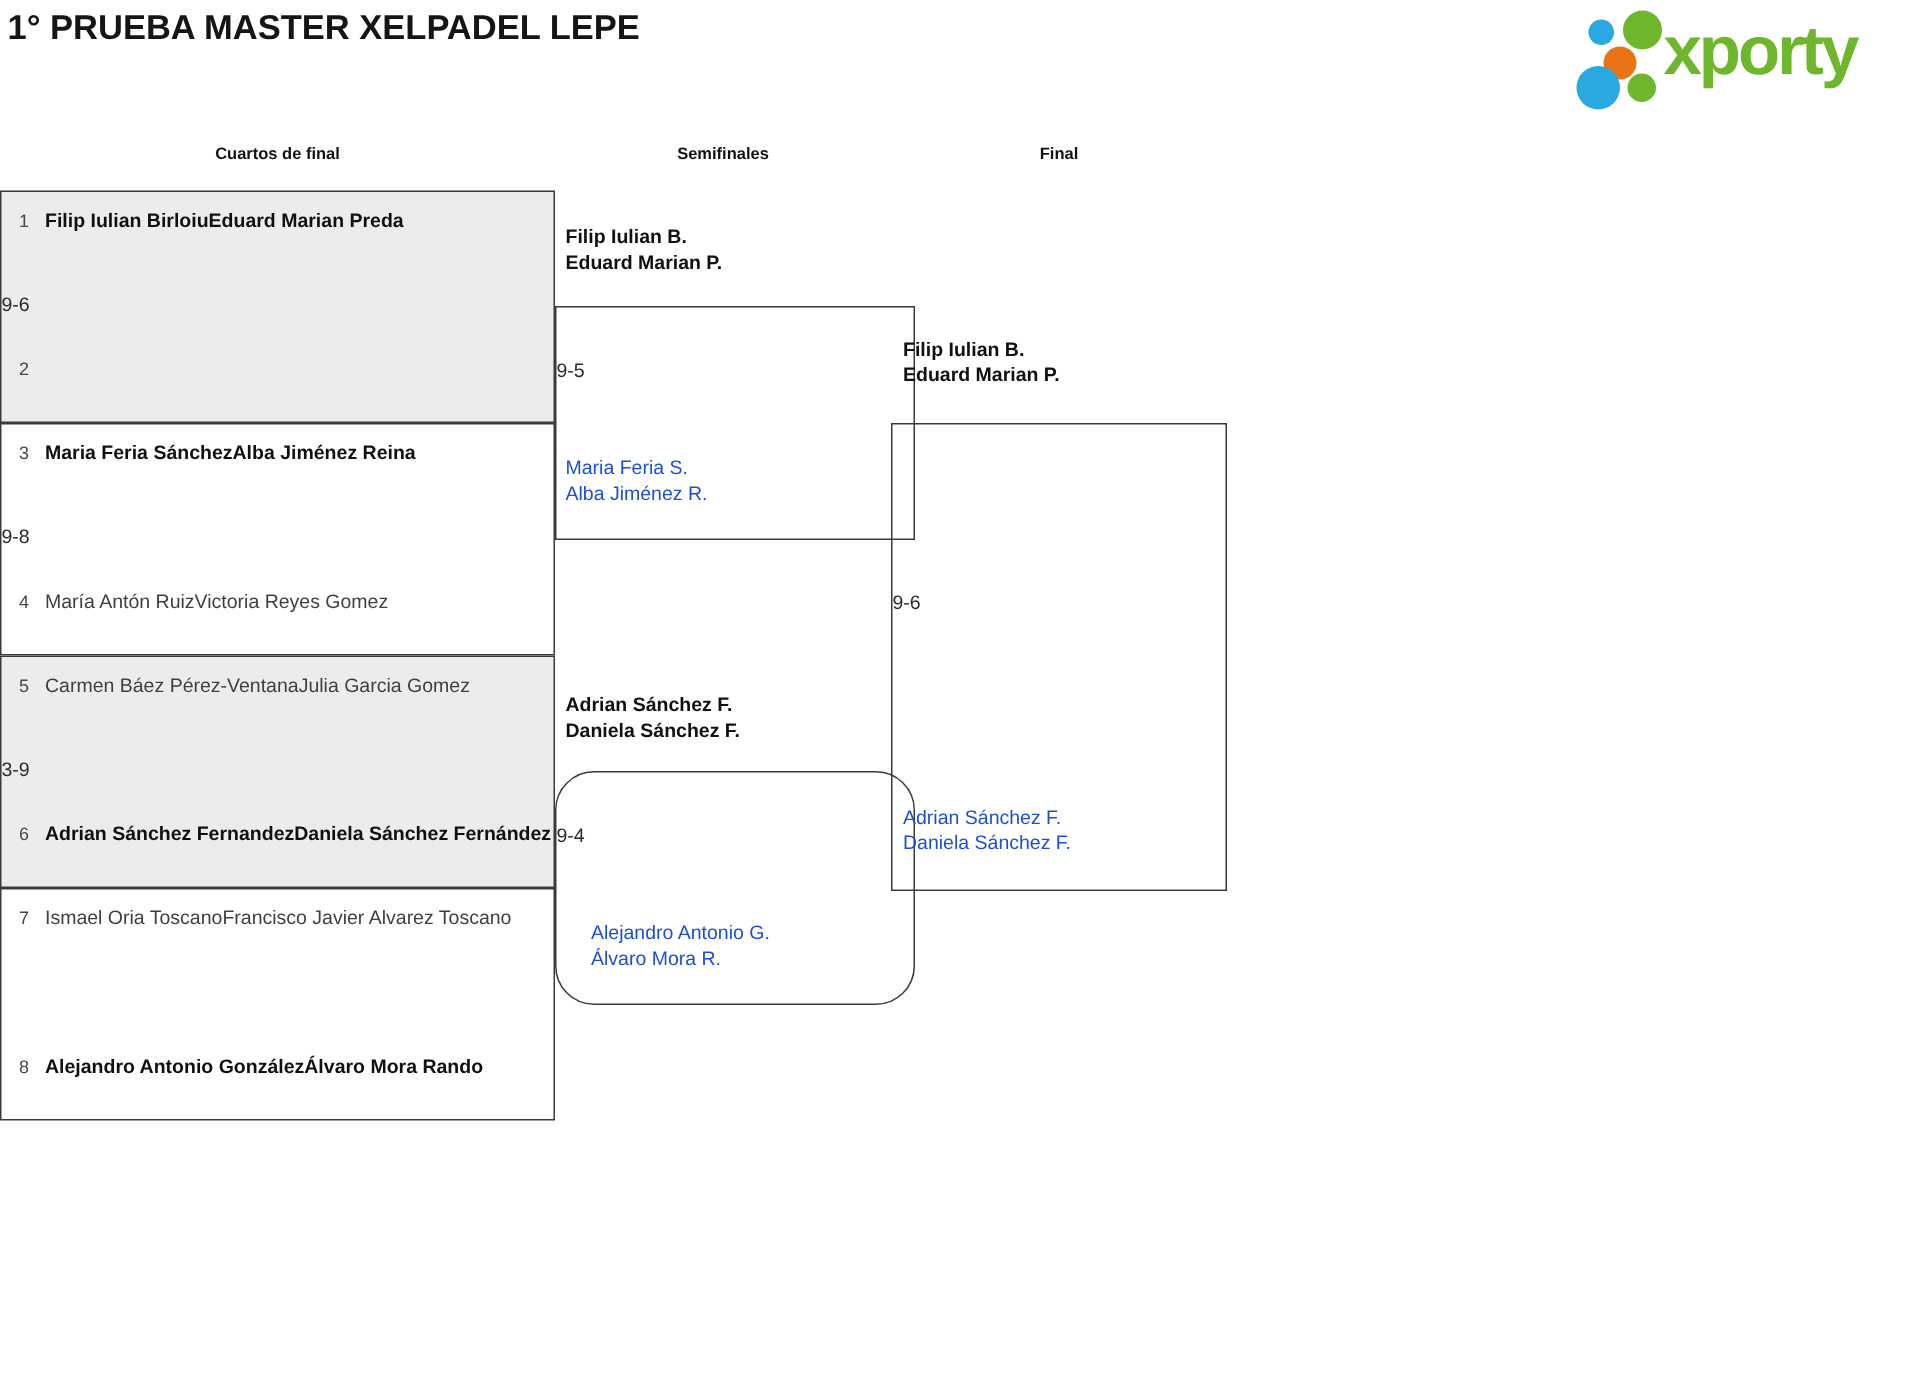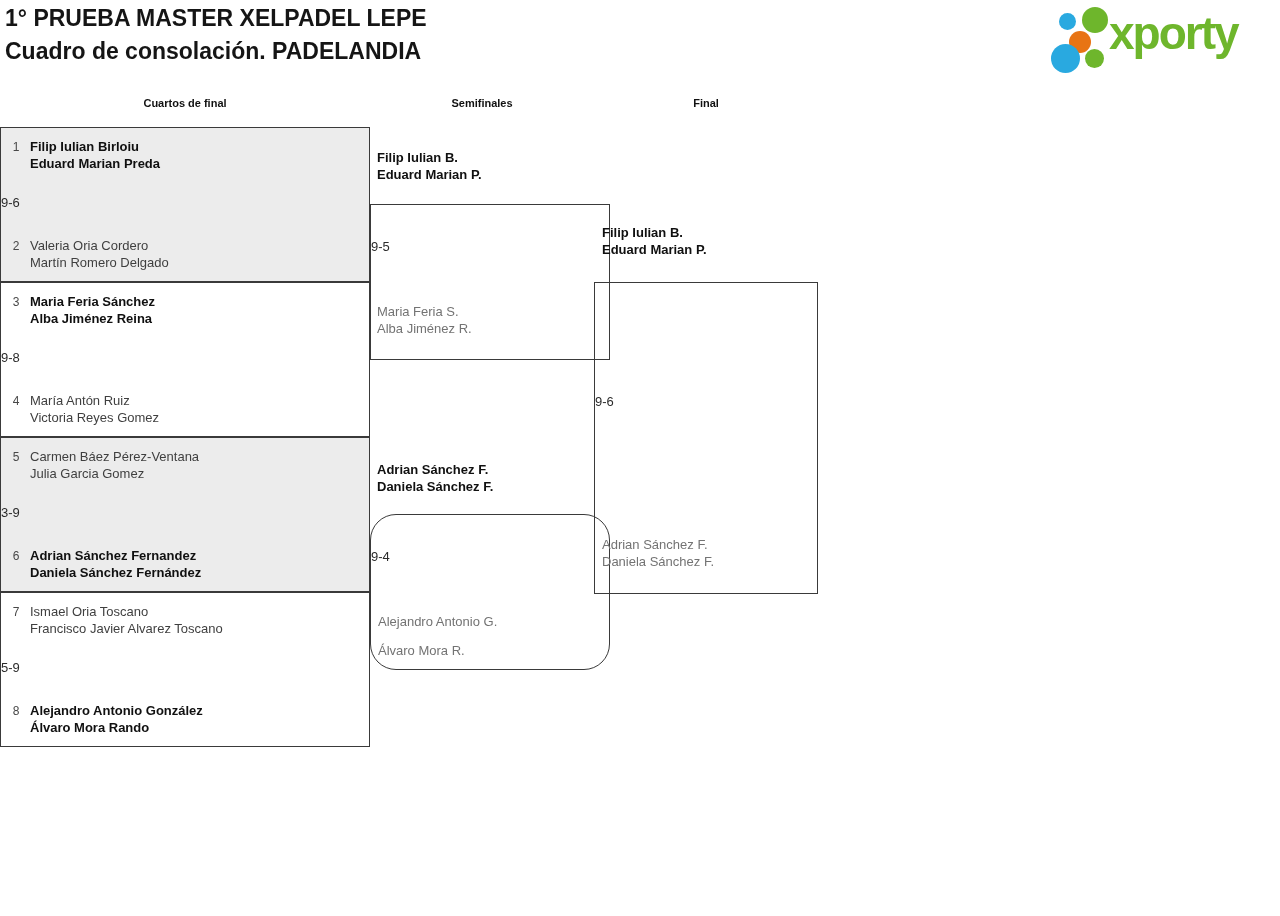--- a/index.html
+++ b/index.html
@@ -71,55 +71,55 @@
     display: flex; align-items: flex-start;
   }
   .team-row.pos-a { top: 10px; }
   .team-row.pos-b { top: 109px; }
   .seed {
     width: 16px; margin-top: 2px; margin-right: 6px;
     text-align: center;
     font-size: 12px; color: #484848;
   }
   .names {
-    display: flex; flex-direction: column;
+    display: flex; flex-direction: row;
     font-size: 13px; line-height: 17px; color: #3f3f3f;
     white-space: nowrap;
+    text-align: center;
   }
   .winner .names, .float-label.winner { font-weight: 700; color: #101010; }
 
   .score {
     position: absolute; left: 0; width: 100%;
     font-size: 13px; line-height: 17px; color: #2b2b2b;
   }
   .qf-box .score   { top: 66px; }
   .sf-box .score   { top: 33px; }
   .final-box .score{ top: 110px; }
 
   .float-label {
     position: absolute;
     display: flex; flex-direction: column;
-    font-size: 13px; line-height: 17px; color: #737373;
+    font-size: 13px; line-height: 17px; color: #1d4ed8;
     white-space: nowrap;
   }
   .lbl-sf1-a   { left: 377px; top: 149px; }
   .lbl-sf1-b   { left: 377px; top: 303px; }
   .lbl-sf2-a   { left: 377px; top: 461px; }
-  .lbl-sf2-b   { left: 378px; top: 613px; gap: 12px; }
+  .lbl-sf2-b   { left: 394px; top: 613px; }
   .lbl-final-a { left: 602px; top: 224px; }
   .lbl-final-b { left: 602px; top: 536px; }
 </style>
 </head>
 <body>
 
 <div class="page">
 
   <div class="titles">
     <div class="title-line">1° PRUEBA MASTER XELPADEL LEPE</div>
-    <div class="title-line">Cuadro de consolación. PADELANDIA</div>
   </div>
 
   <div class="logo">
     <span class="dot dot-blue-small"></span>
     <span class="dot dot-green-big"></span>
     <span class="dot dot-orange"></span>
     <span class="dot dot-blue-big"></span>
     <span class="dot dot-green-small"></span>
     <span class="wordmark">xporty</span>
   </div>
@@ -132,24 +132,20 @@
     <div class="team-row pos-a winner">
       <span class="seed">1</span>
       <span class="names">
         <span>Filip Iulian Birloiu</span>
         <span>Eduard Marian Preda</span>
       </span>
     </div>
     <div class="score">9-6</div>
     <div class="team-row pos-b">
       <span class="seed">2</span>
-      <span class="names">
-        <span>Valeria Oria Cordero</span>
-        <span>Martín Romero Delgado</span>
-      </span>
     </div>
   </div>
 
   <div class="box qf-box qf2">
     <div class="team-row pos-a winner">
       <span class="seed">3</span>
       <span class="names">
         <span>Maria Feria Sánchez</span>
         <span>Alba Jiménez Reina</span>
       </span>
@@ -183,21 +179,20 @@
   </div>
 
   <div class="box qf-box qf4">
     <div class="team-row pos-a">
       <span class="seed">7</span>
       <span class="names">
         <span>Ismael Oria Toscano</span>
         <span>Francisco Javier Alvarez Toscano</span>
       </span>
     </div>
-    <div class="score">5-9</div>
     <div class="team-row pos-b winner">
       <span class="seed">8</span>
       <span class="names">
         <span>Alejandro Antonio González</span>
         <span>Álvaro Mora Rando</span>
       </span>
     </div>
   </div>
 
   <div class="box sf-box sf1">

